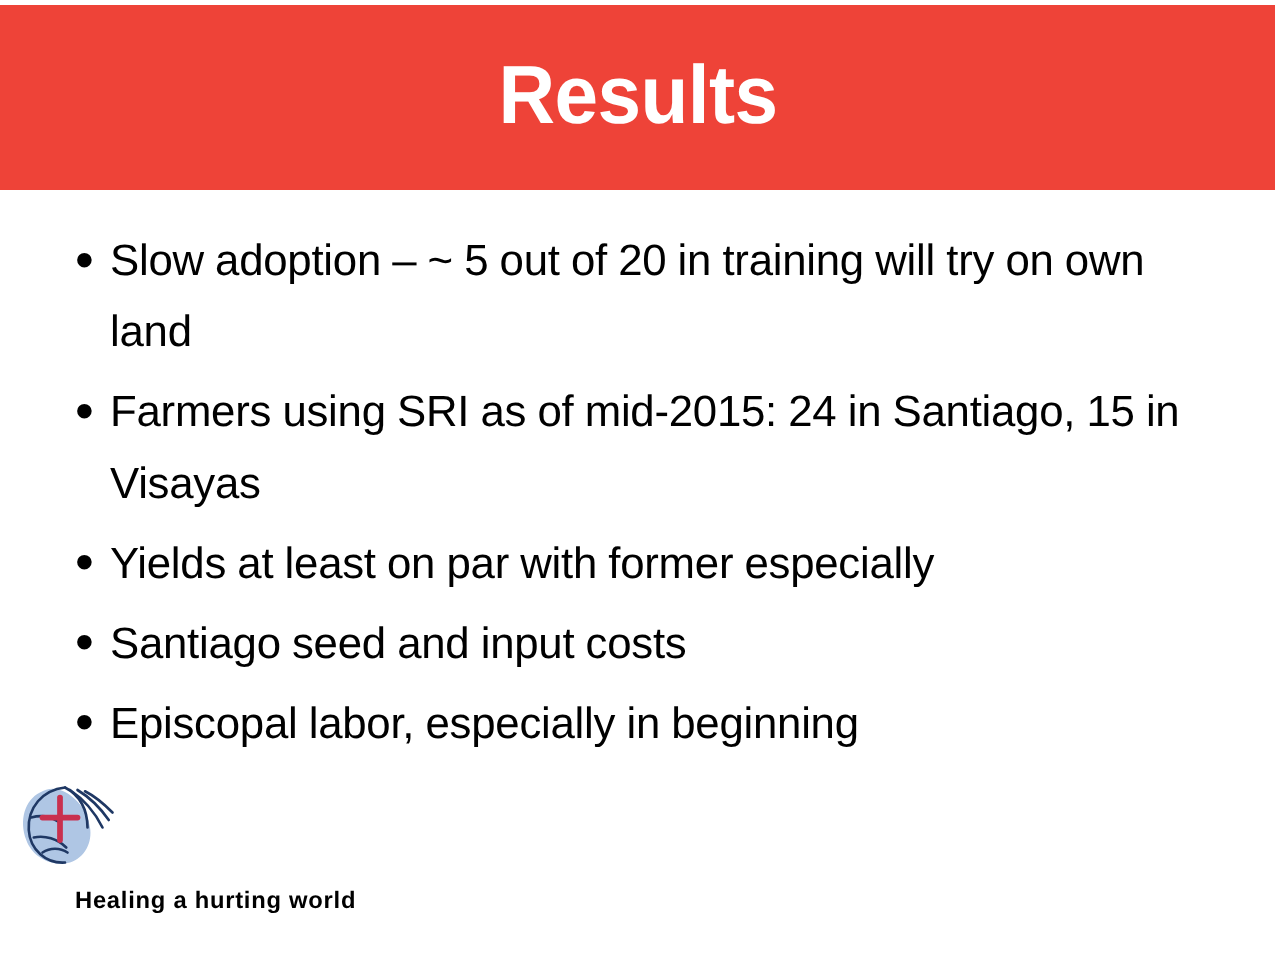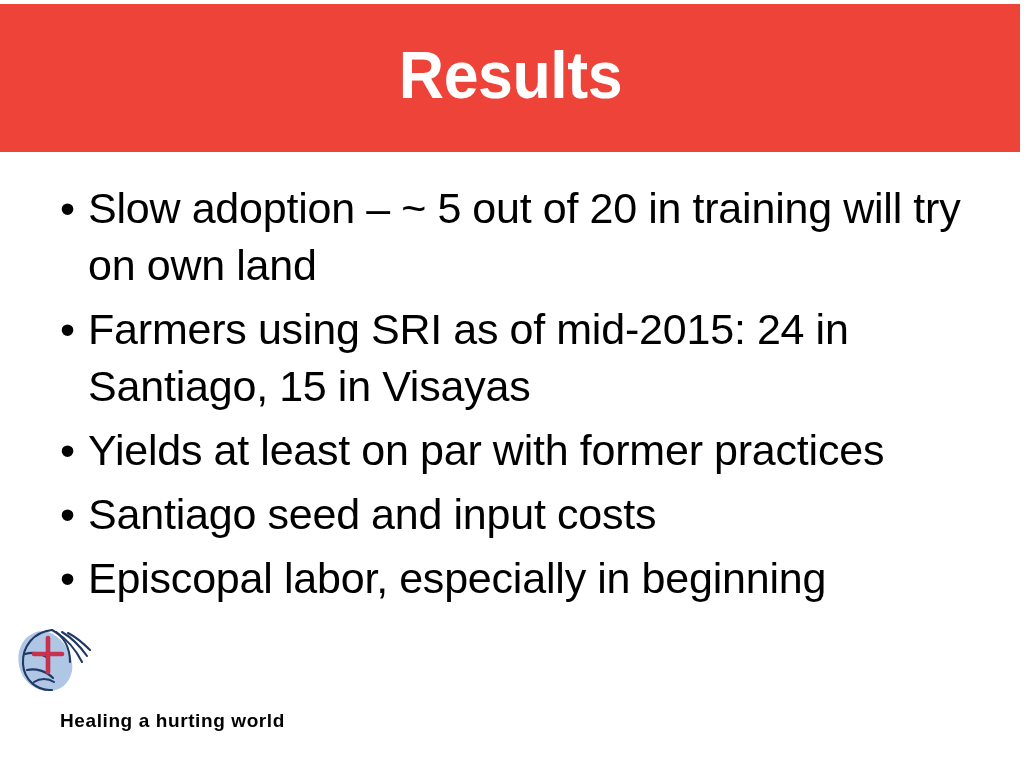--- a/index.html
+++ b/index.html
@@ -64,21 +64,21 @@
     font-size: 43px;
     line-height: 57px;
     color: #000000;
     text-align: left;
     padding-left: 8px;
     box-sizing: border-box;
   }
   .bullet-text {
     flex: 1 1 auto;
     font-family: "Liberation Sans", sans-serif;
-    font-size: 43px;
+    font-size: 35px;
     line-height: 57px;
     color: #000000;
     letter-spacing: -0.2px;
     word-spacing: -0.5px;
   }
 
   
   #logo {
     position: absolute;
     left: 12px;
@@ -142,21 +142,21 @@
       <div class="bullet-text">Slow adoption – ~ 5 out of 20 in training will try on own land</div>
     </div>
 
     <div class="bullet-row">
       <div class="bullet-marker">•</div>
       <div class="bullet-text">Farmers using SRI as of mid-2015: 24 in Santiago, 15 in Visayas</div>
     </div>
 
     <div class="bullet-row">
       <div class="bullet-marker">•</div>
-      <div class="bullet-text">Yields at least on par with former practices</div>
+      <div class="bullet-text">Yields at least on par with former especially</div>
     </div>
 
     <div class="bullet-row">
       <div class="bullet-marker">•</div>
       <div class="bullet-text">Santiago seed and input costs</div>
     </div>
 
     <div class="bullet-row">
       <div class="bullet-marker">•</div>
       <div class="bullet-text">Episcopal labor, especially in beginning</div>

